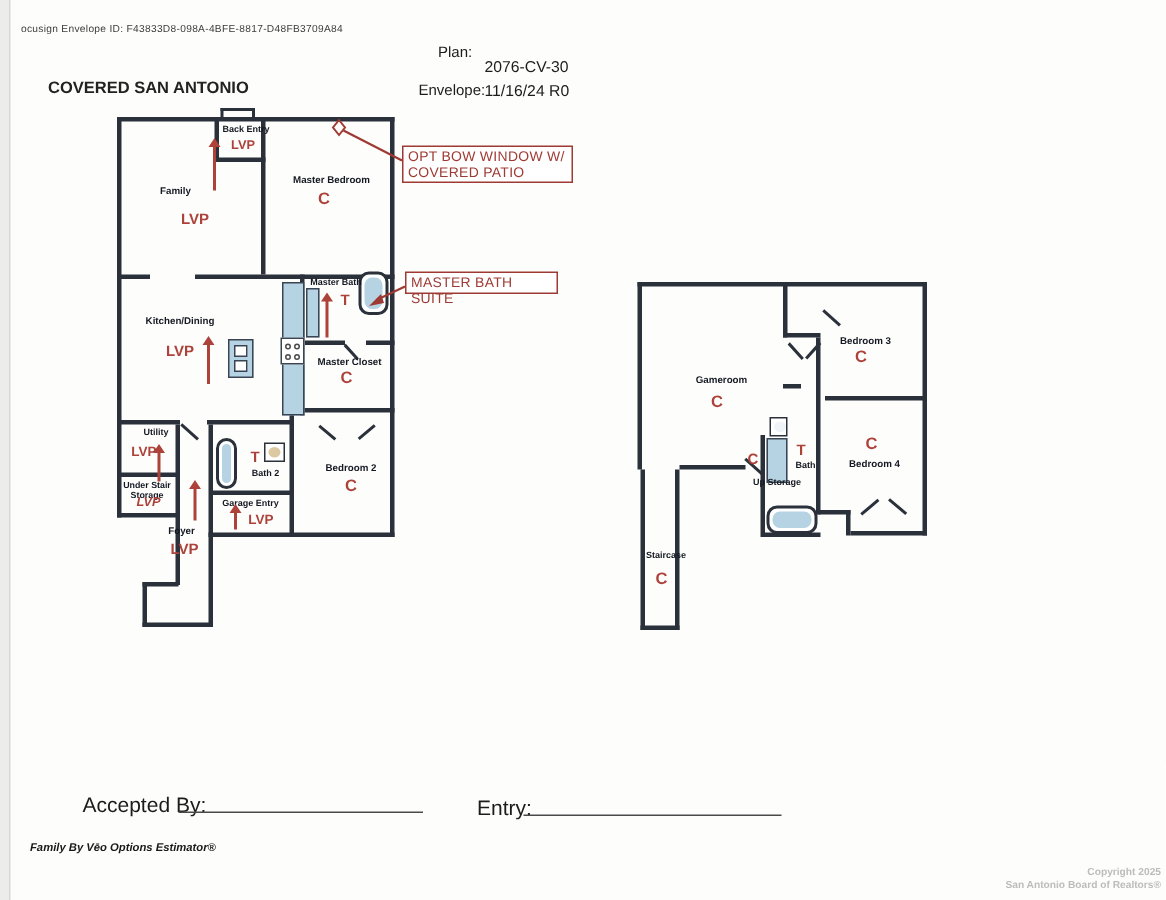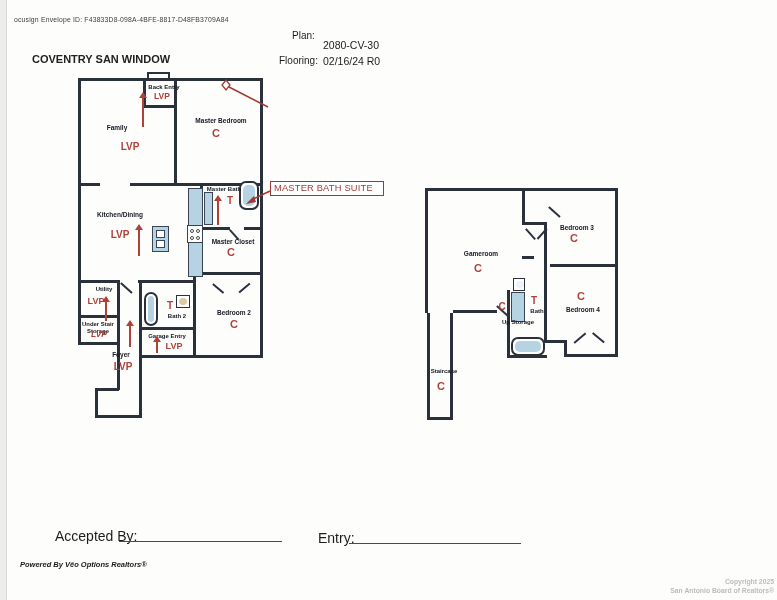--- a/index.html
+++ b/index.html
@@ -47,25 +47,25 @@
   .copyright{position:absolute;right:3px;top:577px;text-align:right;font-size:6.8px;font-weight:700;color:#bcbcbc;line-height:9px;}
 </style>
 </head>
 <body>
 
 <div class="page">
   <div class="scan-edge"></div>
   <div class="scan-edge2"></div>
 
   <div class="envelope">ocusign Envelope ID: F43833D8-098A-4BFE-8817-D48FB3709A84</div>
-  <div class="subtitle">COVENTRY SAN WINDOW</div>
+  <div class="subtitle">COVERED SAN ANTONIO</div>
   <div class="hlabel" style="left:292px;top:30px;text-align:right;">Plan:</div>
-  <div class="hvalue" style="left:323px;top:39px;">2080-CV-30</div>
-  <div class="hlabel" style="left:279px;top:55px;">Flooring:</div>
-  <div class="hvalue" style="left:323px;top:55px;">02/16/24 R0</div>
+  <div class="hvalue" style="left:323px;top:39px;">2076-CV-30</div>
+  <div class="hlabel" style="left:279px;top:55px;">Envelope:</div>
+  <div class="hvalue" style="left:323px;top:55px;">11/16/24 R0</div>
 
   <div class="wall" style="left:78px;top:78px;width:185px;height:3px;"></div>
   <div class="wall" style="left:147px;top:72px;width:23px;height:2px;"></div>
   <div class="wall" style="left:147px;top:72px;width:2px;height:8px;"></div>
   <div class="wall" style="left:168px;top:72px;width:2px;height:8px;"></div>
   <div class="wall" style="left:78px;top:78px;width:3px;height:267px;"></div>
   <div class="wall" style="left:260px;top:78px;width:3px;height:280px;"></div>
 
   <div class="wall" style="left:78px;top:183px;width:22px;height:3px;"></div>
   <div class="wall" style="left:130px;top:183px;width:133px;height:3px;"></div>
@@ -140,21 +140,25 @@
   <div class="rlabel small" style="left:177px;top:313px;">Bath 2</div>
   <div class="rlabel small" style="left:167px;top:333px;">Garage Entry</div>
   <div class="rcode fs9" style="left:174px;top:341px;">LVP</div>
   <div class="arrow" style="left:156px;top:341px;height:12px;"></div>
   <div class="rlabel" style="left:234px;top:309px;">Bedroom 2</div>
   <div class="rcode fs11" style="left:234px;top:318px;">C</div>
   <div class="rlabel" style="left:121px;top:351px;">Foyer</div>
   <div class="rcode fs10" style="left:123px;top:361px;">LVP</div>
   <div class="arrow" style="left:129px;top:325px;height:22px;"></div>
 
-  <div class="callout" style="left:270px;top:181px;width:114px;height:15px;line-height:11px;">
+  <div class="callout" style="left:268px;top:97px;width:114px;">
+    <div>OPT BOW WINDOW W/</div>
+    <div>COVERED PATIO</div>
+  </div>
+  <div class="callout" style="left:270px;top:181px;width:102px;height:15px;line-height:11px;">
     <div>MASTER BATH SUITE</div>
   </div>
   <svg class="leaders" width="777" height="600">
     <line x1="268" y1="107" x2="229" y2="87" stroke="#9e3a33" stroke-width="1.5"></line>
     <polygon points="226,80 230,85 226,90 222,85" fill="none" stroke="#9e3a33" stroke-width="1.3"></polygon>
     <line x1="270" y1="191" x2="251" y2="200" stroke="#9e3a33" stroke-width="1.5"></line>
     <polygon points="246,204 254,196 256,202" fill="#9e3a33"></polygon>
   </svg>
 
   <div class="wall" style="left:425px;top:188px;width:193px;height:3px;"></div>
@@ -200,18 +204,18 @@
   <div class="rlabel small" style="left:518px;top:319px;">Up Storage</div>
   <div class="rcode fs10" style="left:534px;top:295px;">T</div>
   <div class="rlabel small" style="left:537px;top:308px;">Bath</div>
   <div class="rlabel small" style="left:444px;top:368px;">Staircase</div>
   <div class="rcode fs11" style="left:441px;top:380px;">C</div>
 
   <div class="flabel" style="left:55px;top:528px;">Accepted By:</div>
   <div class="sigline" style="left:119px;top:527px;width:163px;height:14px;"></div>
   <div class="flabel" style="left:318px;top:530px;">Entry:</div>
   <div class="sigline" style="left:349px;top:529px;width:172px;height:14px;"></div>
-  <div class="powered">Powered By Vēo Options Realtors®</div>
+  <div class="powered">Family By Vēo Options Estimator®</div>
   <div class="copyright">
     <div>Copyright 2025</div>
     <div>San Antonio Board of Realtors®</div>
   </div>
 </div>
 
 </body></html>

